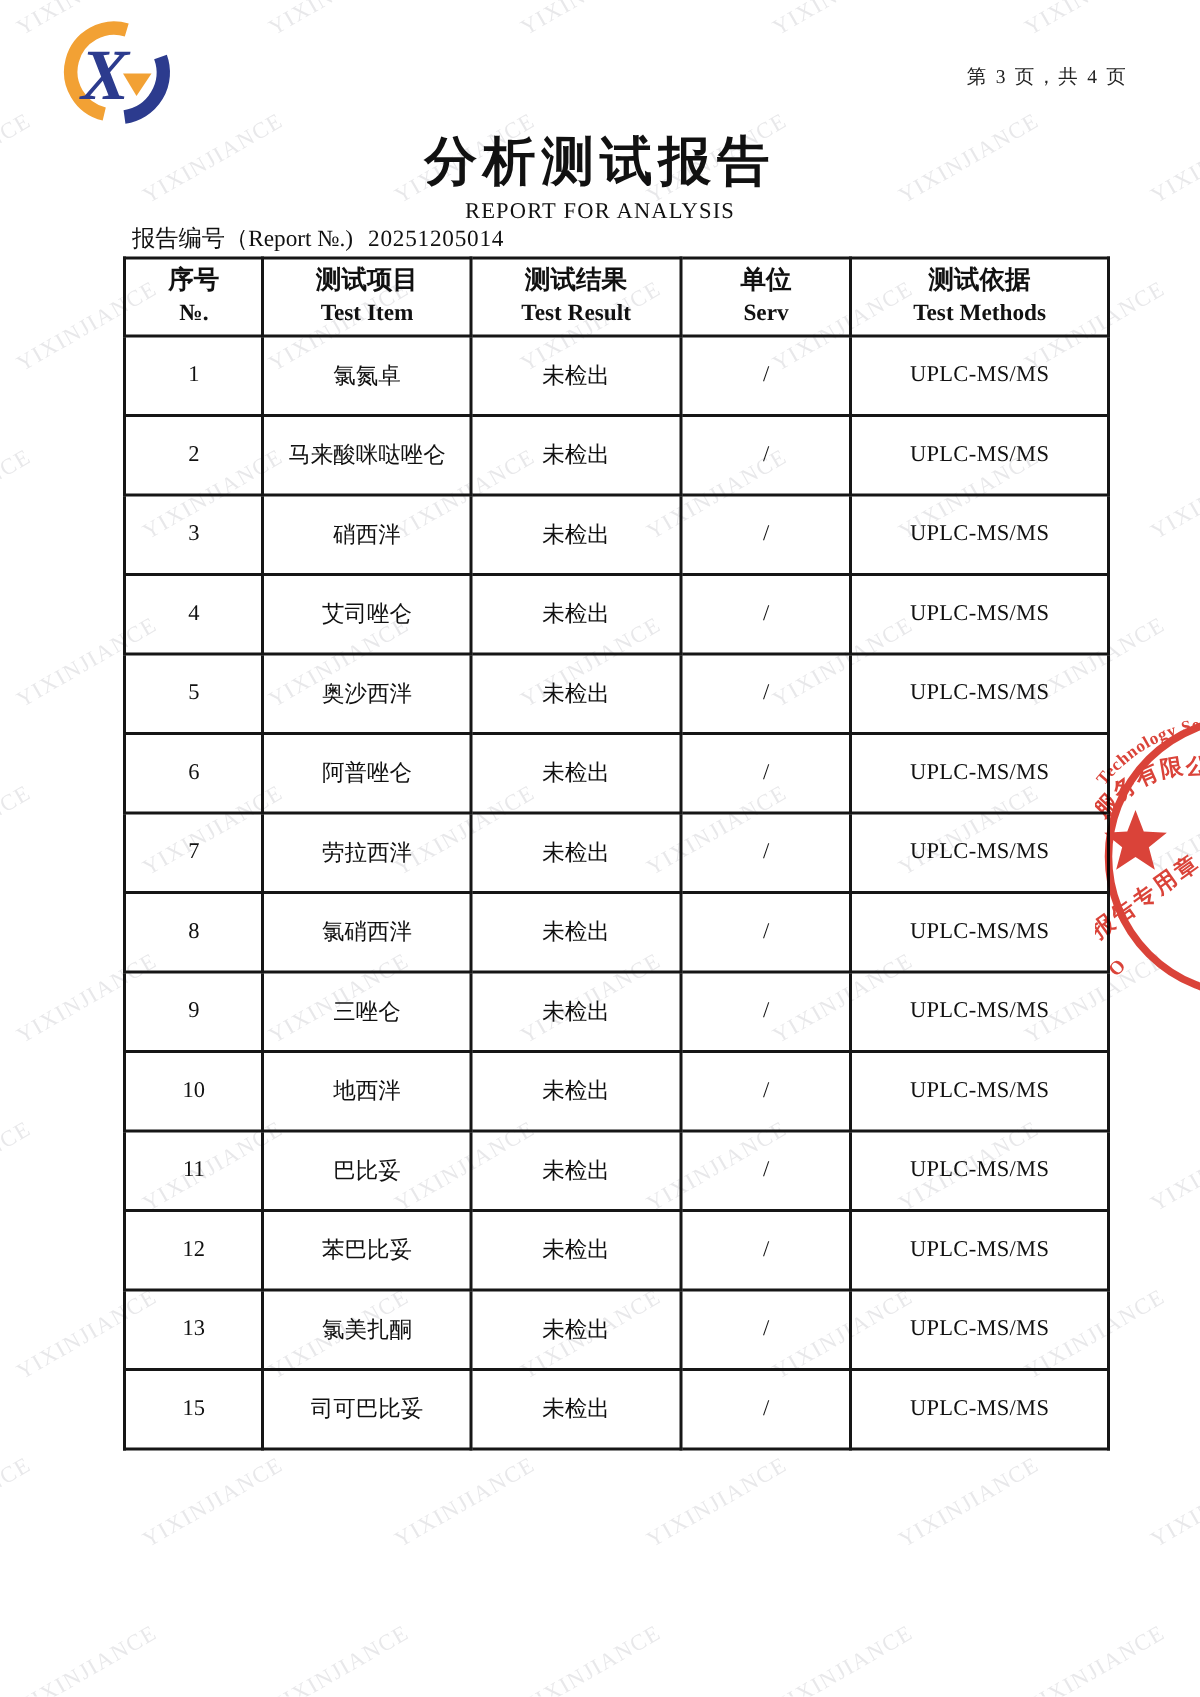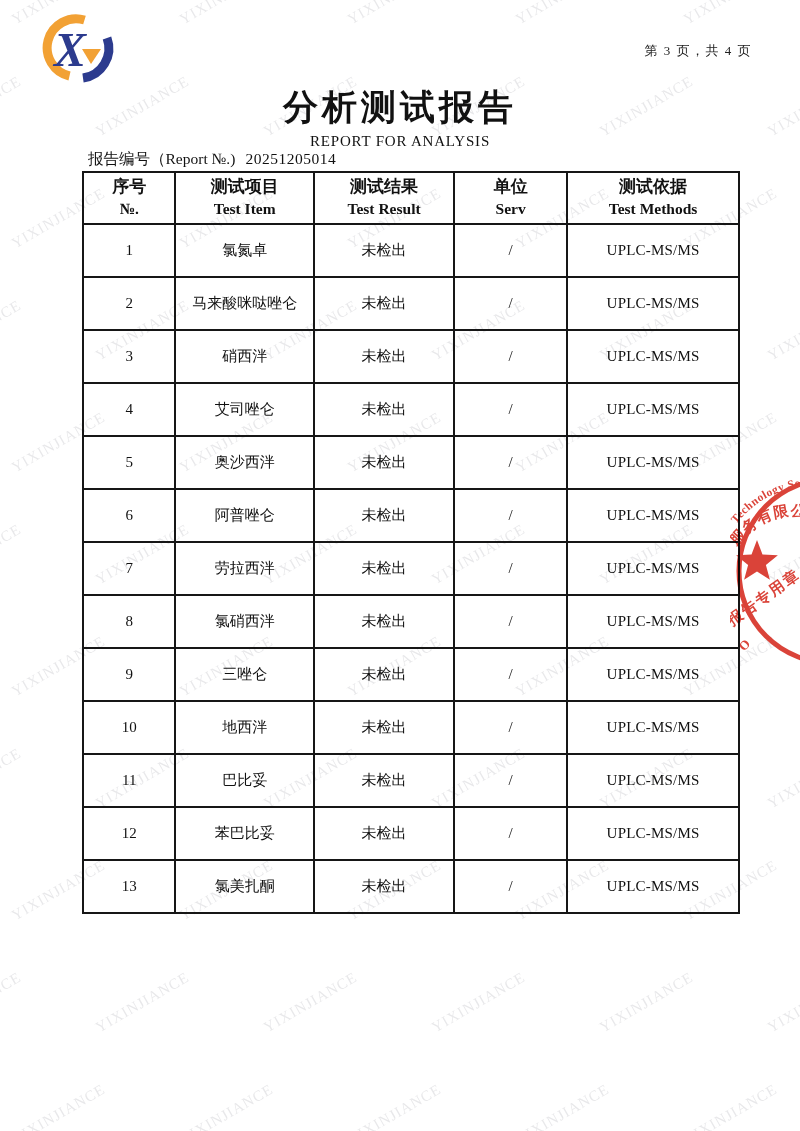--- a/index.html
+++ b/index.html
@@ -302,20 +302,27 @@
 
   <tr>
     <td class="cell-no">13</td>
     <td class="cell-item">氯美扎酮</td>
     <td class="cell-result">未检出</td>
     <td class="cell-unit">/</td>
     <td class="cell-method">UPLC-MS/MS</td>
   </tr>
 
 
+  <tr>
+    <td class="cell-no">15</td>
+    <td class="cell-item">司可巴比妥</td>
+    <td class="cell-result">未检出</td>
+    <td class="cell-unit">/</td>
+    <td class="cell-method">UPLC-MS/MS</td>
+  </tr>
 </tbody>
     </table>
 
     <div class="stamp">
       <svg viewBox="0 0 70 200" width="70" height="200">
         <defs>
           <path id="arcEn" d="M 6 50 Q 42 6 100 12"></path>
           <path id="arcCn" d="M 6 72 Q 42 28 92 48"></path>
           <path id="arcLabel" d="M 2 152 L 78 98"></path>
         </defs>

